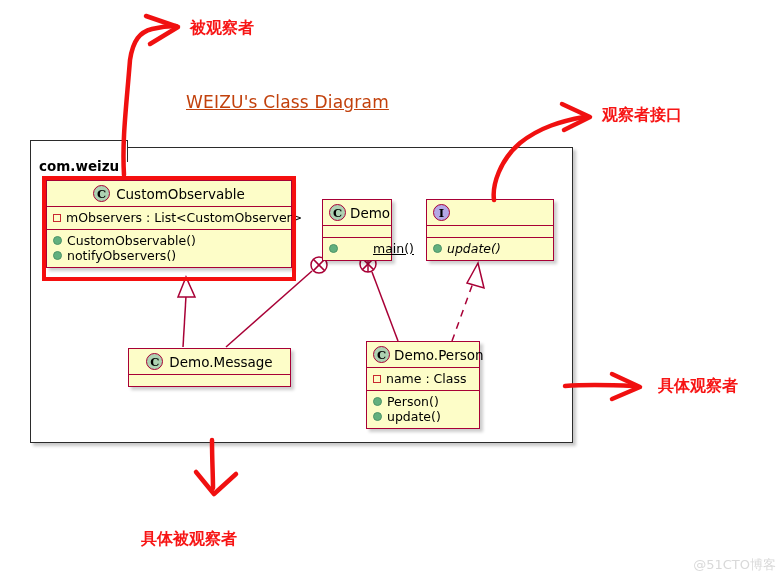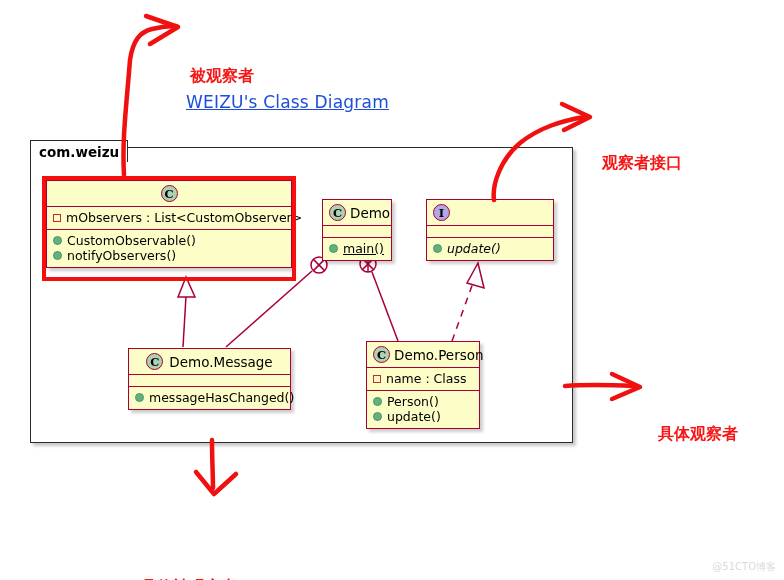--- a/index.html
+++ b/index.html
@@ -21,21 +21,21 @@
     width: 784px;
     height: 580px;
   }
 
   
   .diagram-title {
     position: absolute;
     left: 186px;
     top: 92px;
     font-size: 17px;
-    color: #1d4ed8;
+    color: #c2410c;
     text-decoration: underline;
     white-space: nowrap;
     letter-spacing: 0.2px;
   }
 
   
   .package-frame {
     position: absolute;
     left: 30px;
     top: 147px;
@@ -44,21 +44,21 @@
     border: 1.5px solid #2b2b2b;
     background: #ffffff;
     box-sizing: border-box;
     box-shadow: 3px 3px 3px rgba(0,0,0,0.22);
   }
   .package-tab {
     position: absolute;
     left: 30px;
     top: 140px;
     height: 22px;
-    padding: 0 8px 0 8px;
+    padding: 14px 8px 0 8px;
     border: 1.5px solid #2b2b2b;
     border-bottom: none;
     background: #ffffff;
     font-size: 13.5px;
     font-weight: bold;
     color: #000000;
     line-height: 22px;
     box-sizing: border-box;
     white-space: nowrap;
     z-index: 6;
@@ -142,21 +142,21 @@
   }
   
   .vis-method-public {
     width: 9px;
     height: 9px;
     border-radius: 50%;
     background: #62b07e;
     border: 1px solid #4d9468;
     box-sizing: border-box;
   }
-  .member .txt.static { text-decoration: underline; }
+  .member .txt.static { text-decoration: underline; margin-left: 30px; }
   .member .txt.abstract { font-style: italic; }
 
   
   .highlight-ring {
     position: absolute;
     left: 42px;
     top: 176px;
     width: 254px;
     height: 105px;
     border: 4px solid #f50f0f;
@@ -166,30 +166,29 @@
   }
 
   
   .annot {
     position: absolute;
     color: #f71515;
     font-weight: bold;
     font-size: 16px;
     white-space: nowrap;
     z-index: 20;
-    margin-top: 48px;
   }
 
   
   .watermark {
     position: absolute;
     right: 8px;
     bottom: 6px;
     color: #d9d9d9;
-    font-size: 10px;
+    font-size: 13px;
     white-space: nowrap;
     z-index: 20;
   }
 
   .svg-layer {
     position: absolute;
     left: 0; top: 0;
     width: 784px;
     height: 580px;
     z-index: 10;
@@ -228,20 +227,21 @@
 
       <line x1="452" y1="341" x2="473" y2="283" stroke-dasharray="7,6"></line>
       <polygon points="478,263 467,283 484,288" fill="#ffffff" stroke="#a80036" stroke-width="1.5"></polygon>
     </g>
   </svg>
 
   <div class="uml-class" style="left:46px; top:180px; width:246px;">
     <div class="sec first">
       <div class="cls-header">
         <span class="badge klass">C</span>
+        <span class="cls-name">CustomObservable</span>
       </div>
     </div>
     <div class="sec">
       <div class="member-list">
         <div class="member">
           <span class="vis vis-field-private"></span>
           <span class="txt">mObservers : List&lt;CustomObserver&gt;</span>
         </div>
       </div>
     </div>
@@ -301,28 +301,20 @@
 
   <div class="uml-class" style="left:128px; top:348px; width:163px;">
     <div class="sec first">
       <div class="cls-header">
         <span class="badge klass">C</span>
         <span class="cls-name">Demo.Message</span>
       </div>
     </div>
     <div class="sec">
       <div class="member-list empty"></div>
-    </div>
-    <div class="sec">
-      <div class="member-list">
-        <div class="member">
-          <span class="vis vis-method-public"></span>
-          <span class="txt">messageHasChanged()</span>
-        </div>
-      </div>
     </div>
   </div>
 
   <div class="uml-class" style="left:366px; top:341px; width:114px;">
     <div class="sec first">
       <div class="cls-header" style="justify-content:flex-start; padding:4px 6px; gap:4px;">
         <span class="badge klass">C</span>
         <span class="cls-name">Demo.Person</span>
       </div>
     </div>

